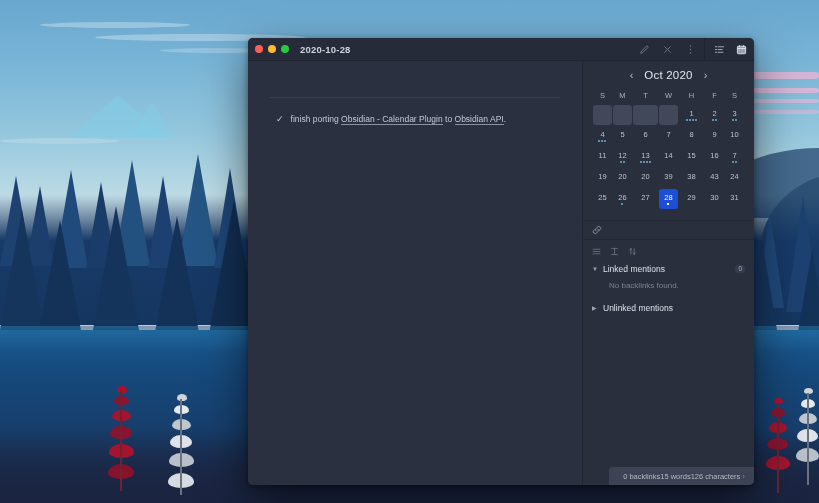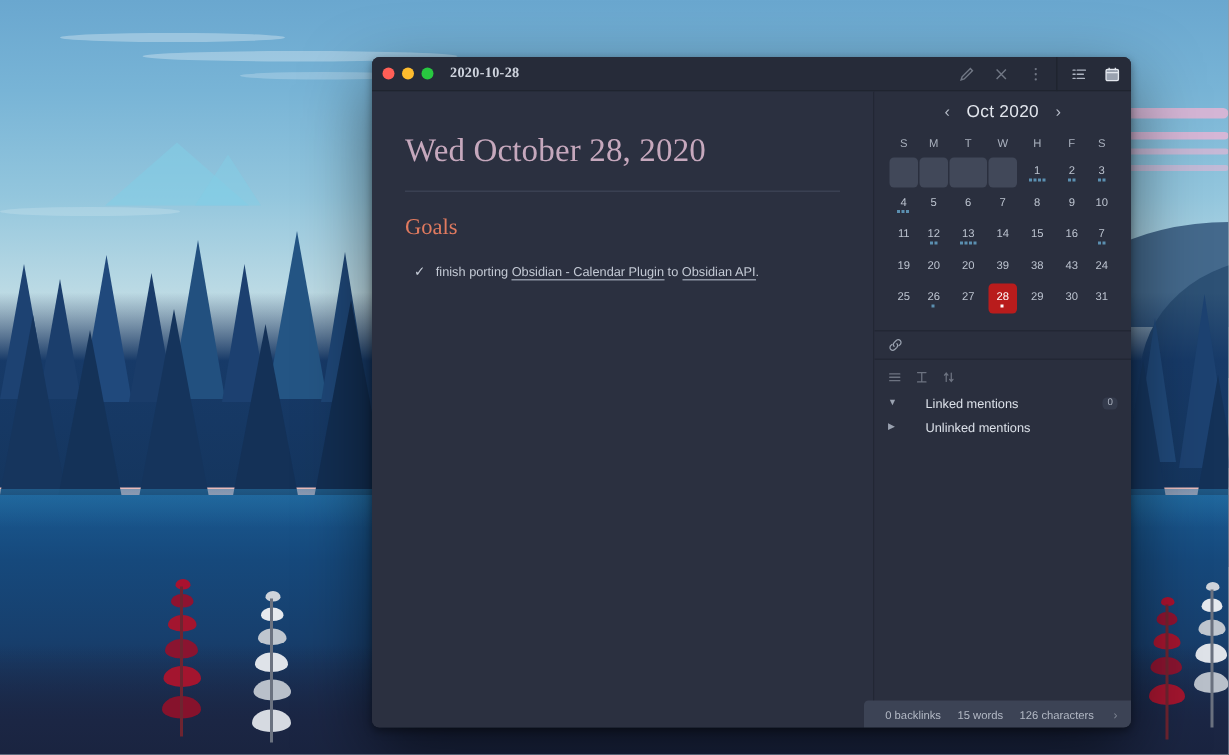--- a/index.html
+++ b/index.html
@@ -37,21 +37,20 @@
   #app-window {
     position: absolute; left: 248px; top: 38px; width: 506px; height: 447px;
     background: #2b3040; border-radius: 5px; overflow: hidden;
     box-shadow: 0 18px 46px rgba(0,0,0,.55), 0 2px 6px rgba(0,0,0,.4);
     display: flex; flex-direction: column;
   }
   #titlebar {
     height: 23px; background: #262b39; flex: 0 0 23px;
     display: flex; align-items: center; padding: 0 7px;
     border-bottom: 1px solid #1f242f;
-    font-family: Liberation Serif, serif;
   }
   .lights { display: flex; gap: 5px; align-items: center; }
   .light { width: 8px; height: 8px; border-radius: 50%; }
   .light.red { background: #ff5f57; }
   .light.yellow { background: #febc2e; }
   .light.green { background: #28c840; }
   #win-title {
     margin-left: 11px; color: #cfd4de; font-size: 9.5px; letter-spacing: .2px;
     font-weight: 700;
   }
@@ -99,45 +98,45 @@
   table#cal-grid { width: 100%; border-collapse: separate; border-spacing: 1px; }
   table#cal-grid th {
     color: #aab1be; font-size: 7.5px; font-weight: 400; padding-bottom: 4px; text-align: center;
   }
   table#cal-grid td {
     text-align: center; height: 20px; vertical-align: middle; border-radius: 3px;
     position: relative; padding: 1px 0 0 0;
   }
   .daynum { font-size: 7.5px; color: #bcc3cf; line-height: 9px; display: block; }
   td.blank { background: #414859; }
-  td.today { background: #b91c1c; margin-top: 20px; }
+  td.today { background: #1d4ed8; margin-top: 20px; }
   td.today .daynum { color: #fff; }
   td.today .dots i { background: #fff; }
   .dots { display: flex; justify-content: center; gap: 1px; margin-top: 1.5px; height: 3px; }
   .dots i { width: 2px; height: 2px; background: #5b8fb0; display: block; border-radius: 0; }
 
   
   #bl-divider { height: 1px; background: #222734; margin-top: 4px; }
   #bl-head { height: 19px; display: flex; align-items: center; padding: 0 9px; border-bottom: 1px solid #222734; }
   #bl-tools { display: flex; gap: 9px; align-items: center; padding: 7px 9px 5px 9px; }
   .bl-tool { width: 9px; height: 9px; display: block; opacity: .5; }
-  .bl-section { display: flex; align-items: center; padding: 3px 9px 3px 9px; gap: 19px; }
+  .bl-section { display: flex; align-items: center; padding: 3px 9px 3px 9px; gap: 5px; }
   .caret { color: #9aa2b0; font-size: 6px; line-height: 1; width: 6px; }
   .bl-label { color: #dce1e9; font-size: 8.5px; flex: 1; }
   .bl-count {
     color: #aab1be; font-size: 6.5px; background: #343b4c; border-radius: 3px;
     padding: 1px 3px; line-height: 1;
   }
   .bl-empty { color: #7b828f; font-size: 8px; padding: 4px 9px 10px 26px; }
 
   
   #statusbar {
     position: absolute; right: 0; bottom: 0; height: 18px;
     display: flex; align-items: center; justify-content: flex-end;
-    gap: 11px; padding: 0 9px 0 14px; background: #3c4355;
+    padding: 0 9px 0 14px; background: #3c4355;
     color: #b3b9c5; font-size: 7.5px; border-top-left-radius: 3px;
   }
   #sb-resize { color: #7d8492; font-size: 8px; margin-left: 2px; }
 </style>
 </head>
 <body>
 
 <div id="desktop">
 
   <div class="sky-cloud" style="left:40px;top:22px;width:150px;height:6px;"></div>
@@ -259,23 +258,21 @@
             <rect x="2" y="3.2" width="12" height="11" rx="1.4" fill="#9aa2b0" stroke="#e3e7ee"></rect>
             <path d="M2 6.5h12M5 1.8v2.4M11 1.8v2.4" stroke="#e3e7ee"></path>
           </svg>
         </span>
       </div>
     </div>
 
     <div id="body">
 
       <div id="editor">
-        <div id="note-title">Wed October 28, 2020</div>
         <div class="hr"></div>
-        <div id="goals-heading">Goals</div>
         <div class="task">
           <span class="check">✓</span>
           <span><span>finish porting </span><a class="ilink" href="#">Obsidian - Calendar Plugin</a><span> to </span><a class="ilink" href="#">Obsidian API</a><span>.</span></span>
         </div>
       </div>
 
       <div id="sidebar">
 
         <div id="calendar">
           <div id="cal-nav">
@@ -495,20 +492,21 @@
               <path d="M5 3v10M5 3L3 5.5M5 3l2 2.5M11 13V3M11 13l-2-2.5M11 13l2-2.5"></path>
             </svg>
           </span>
         </div>
 
         <div class="bl-section">
           <span class="caret">▼</span>
           <span class="bl-label">Linked mentions</span>
           <span class="bl-count">0</span>
         </div>
+        <div class="bl-empty">No backlinks found.</div>
 
         <div class="bl-section">
           <span class="caret">▶</span>
           <span class="bl-label">Unlinked mentions</span>
         </div>
 
       </div>
     </div>
 
     <div id="statusbar">

